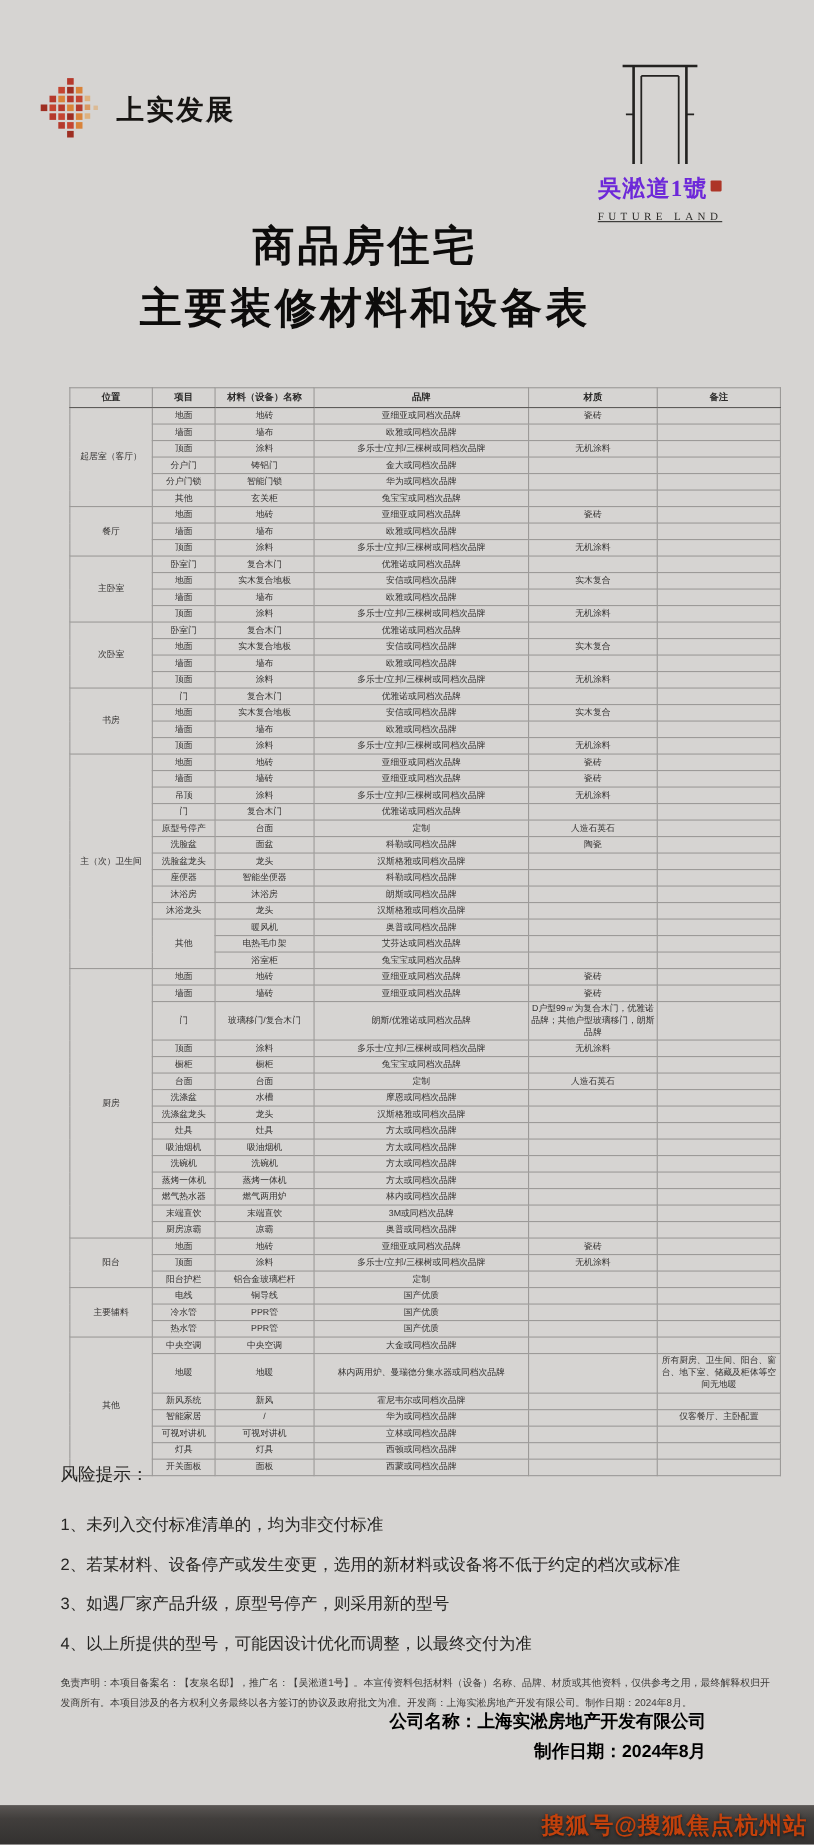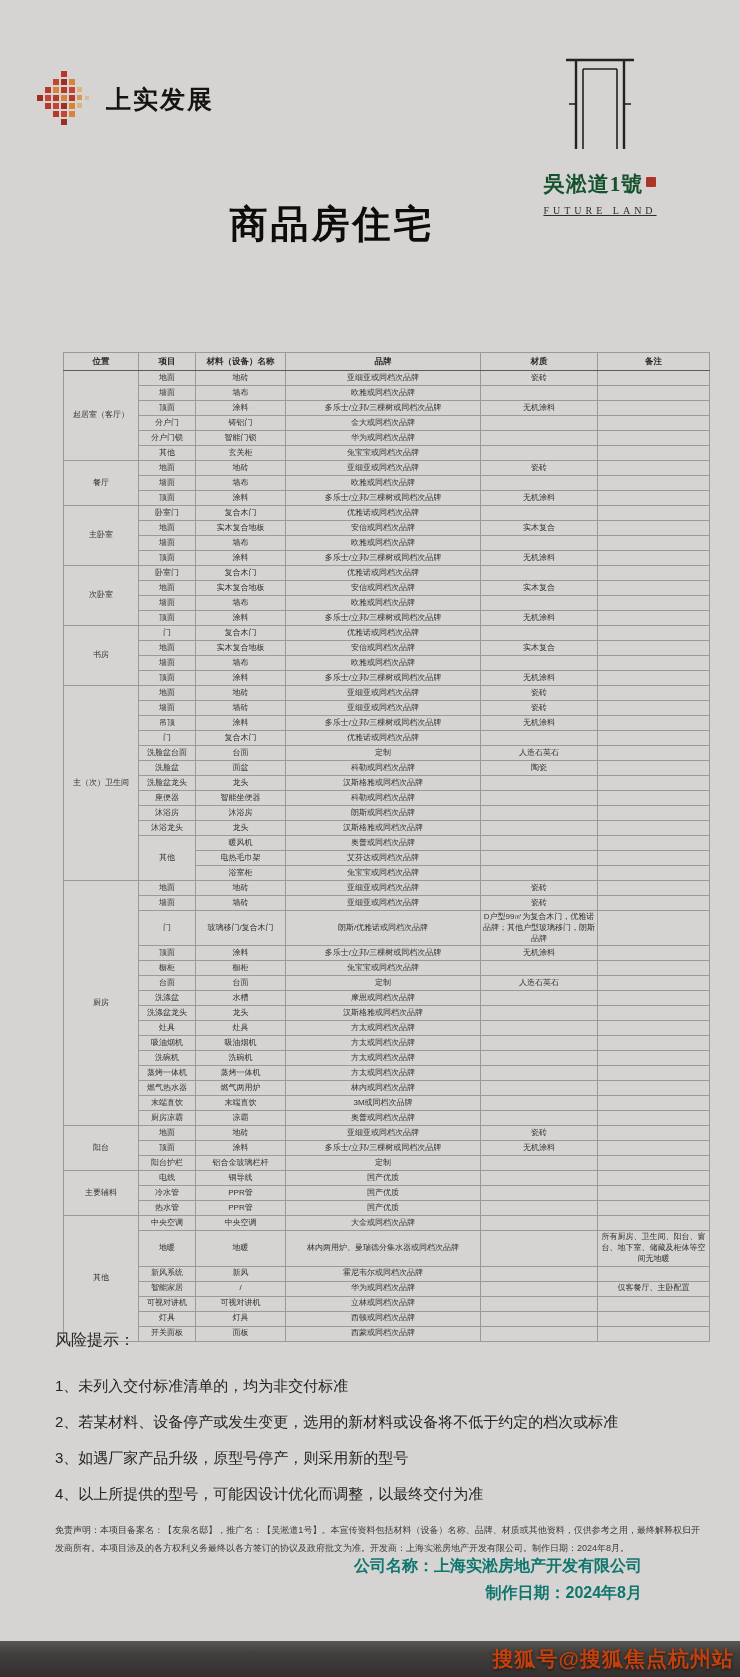--- a/index.html
+++ b/index.html
@@ -6,21 +6,21 @@
   .page{position:relative;width:740px;height:1677px;background:#d6d4d2;
         font-family:"Liberation Sans",sans-serif;color:#2c2b29;overflow:hidden;margin:0 auto;}
 
   
   .brand-left{position:absolute;left:36px;top:70px;display:flex;align-items:center;gap:12px;}
   .brand-left svg{display:block;}
   .brand-left-text{font-size:25px;font-weight:bold;color:#161412;letter-spacing:2px;}
 
   .brand-right{position:absolute;left:515px;top:52px;width:170px;text-align:center;}
   .gate{margin:0 auto;display:block;}
-  .proj-name{margin-top:18px;font-family:"Liberation Serif",serif;font-size:21px;color:#14532d;
+  .proj-name{margin-top:5px;font-family:"Liberation Serif",serif;font-size:21px;color:#6d28d9;
              letter-spacing:1px;white-space:nowrap;font-weight:bold;}
   .seal{display:inline-block;width:10px;height:10px;background:#ad3527;border-radius:1px;
         margin-left:3px;vertical-align:4px;}
   .proj-sub{margin-top:7px;font-size:10px;letter-spacing:4px;color:#2e2d2b;
             font-family:"Liberation Serif",serif;text-decoration:underline;}
 
   
   .title{position:absolute;top:196px;left:0;width:664px;margin:0;text-align:center;
          font-family:"Liberation Serif",serif;font-weight:bold;font-size:38px;
          line-height:1.5;letter-spacing:3px;color:#0d0c0b;}
@@ -39,21 +39,21 @@
 
   
   .risk{position:absolute;left:55px;top:1330px;width:645px;color:#262523;}
   .risk-title{font-size:16px;margin:0 0 26px 0;}
   .risk-items{list-style:none;margin:0;padding:0;font-size:15px;}
   .risk-items li{margin-bottom:17px;}
   .disclaimer{margin:4px 0 0 0;font-size:9px;line-height:2.05;color:#3c3a38;text-align:justify;}
 
   
   .footer{position:absolute;right:98px;top:1552px;text-align:right;font-size:16px;
-          font-weight:bold;color:#0f766e;line-height:1.7;}
+          font-weight:bold;color:#000000;line-height:1.7;}
 
   
   .band{position:absolute;left:0;bottom:0;width:740px;height:36px;
         background:linear-gradient(180deg,#5a5654 0%,#413e3c 35%,#333130 100%);}
   .watermark{position:absolute;right:6px;bottom:4px;font-size:21px;font-weight:bold;
              color:#c2410c;text-shadow:0 1px 3px rgba(0,0,0,.65);letter-spacing:1px;}
 </style>
 </head>
 <body>
 
@@ -104,20 +104,21 @@
         <path d="M7,52 H14" stroke-width="1.6"></path>
         <path d="M62,52 H69" stroke-width="1.6"></path>
       </g>
     </svg>
     <div class="proj-name"><span>吳淞道1號</span><span class="seal"></span></div>
     <div class="proj-sub">FUTURE LAND</div>
   </div>
 
   <h1 class="title">
     <span>商品房住宅</span><br>
+    <span>主要装修材料和设备表</span>
   </h1>
 
   <div class="tablewrap">
     <table class="materials">
       <colgroup>
         <col style="width:75px">
           <col style="width:57px">
           <col style="width:90px">
         <col style="width:195px">
           <col style="width:117px">
@@ -309,21 +310,21 @@
             <td class="c-note"></td>
           </tr>
           <tr>
             <td class="c-item">门</td>
             <td class="c-material">复合木门</td>
             <td class="c-brand">优雅诺或同档次品牌</td>
             <td class="c-texture"></td>
             <td class="c-note"></td>
           </tr>
           <tr>
-            <td class="c-item">洗脸盆台面</td>
+            <td class="c-item">原型号停产</td>
             <td class="c-material">台面</td>
             <td class="c-brand">定制</td>
             <td class="c-texture">人造石英石</td>
             <td class="c-note"></td>
           </tr>
           <tr>
             <td class="c-item">洗脸盆</td>
             <td class="c-material">面盆</td>
             <td class="c-brand">科勒或同档次品牌</td>
             <td class="c-texture">陶瓷</td>

